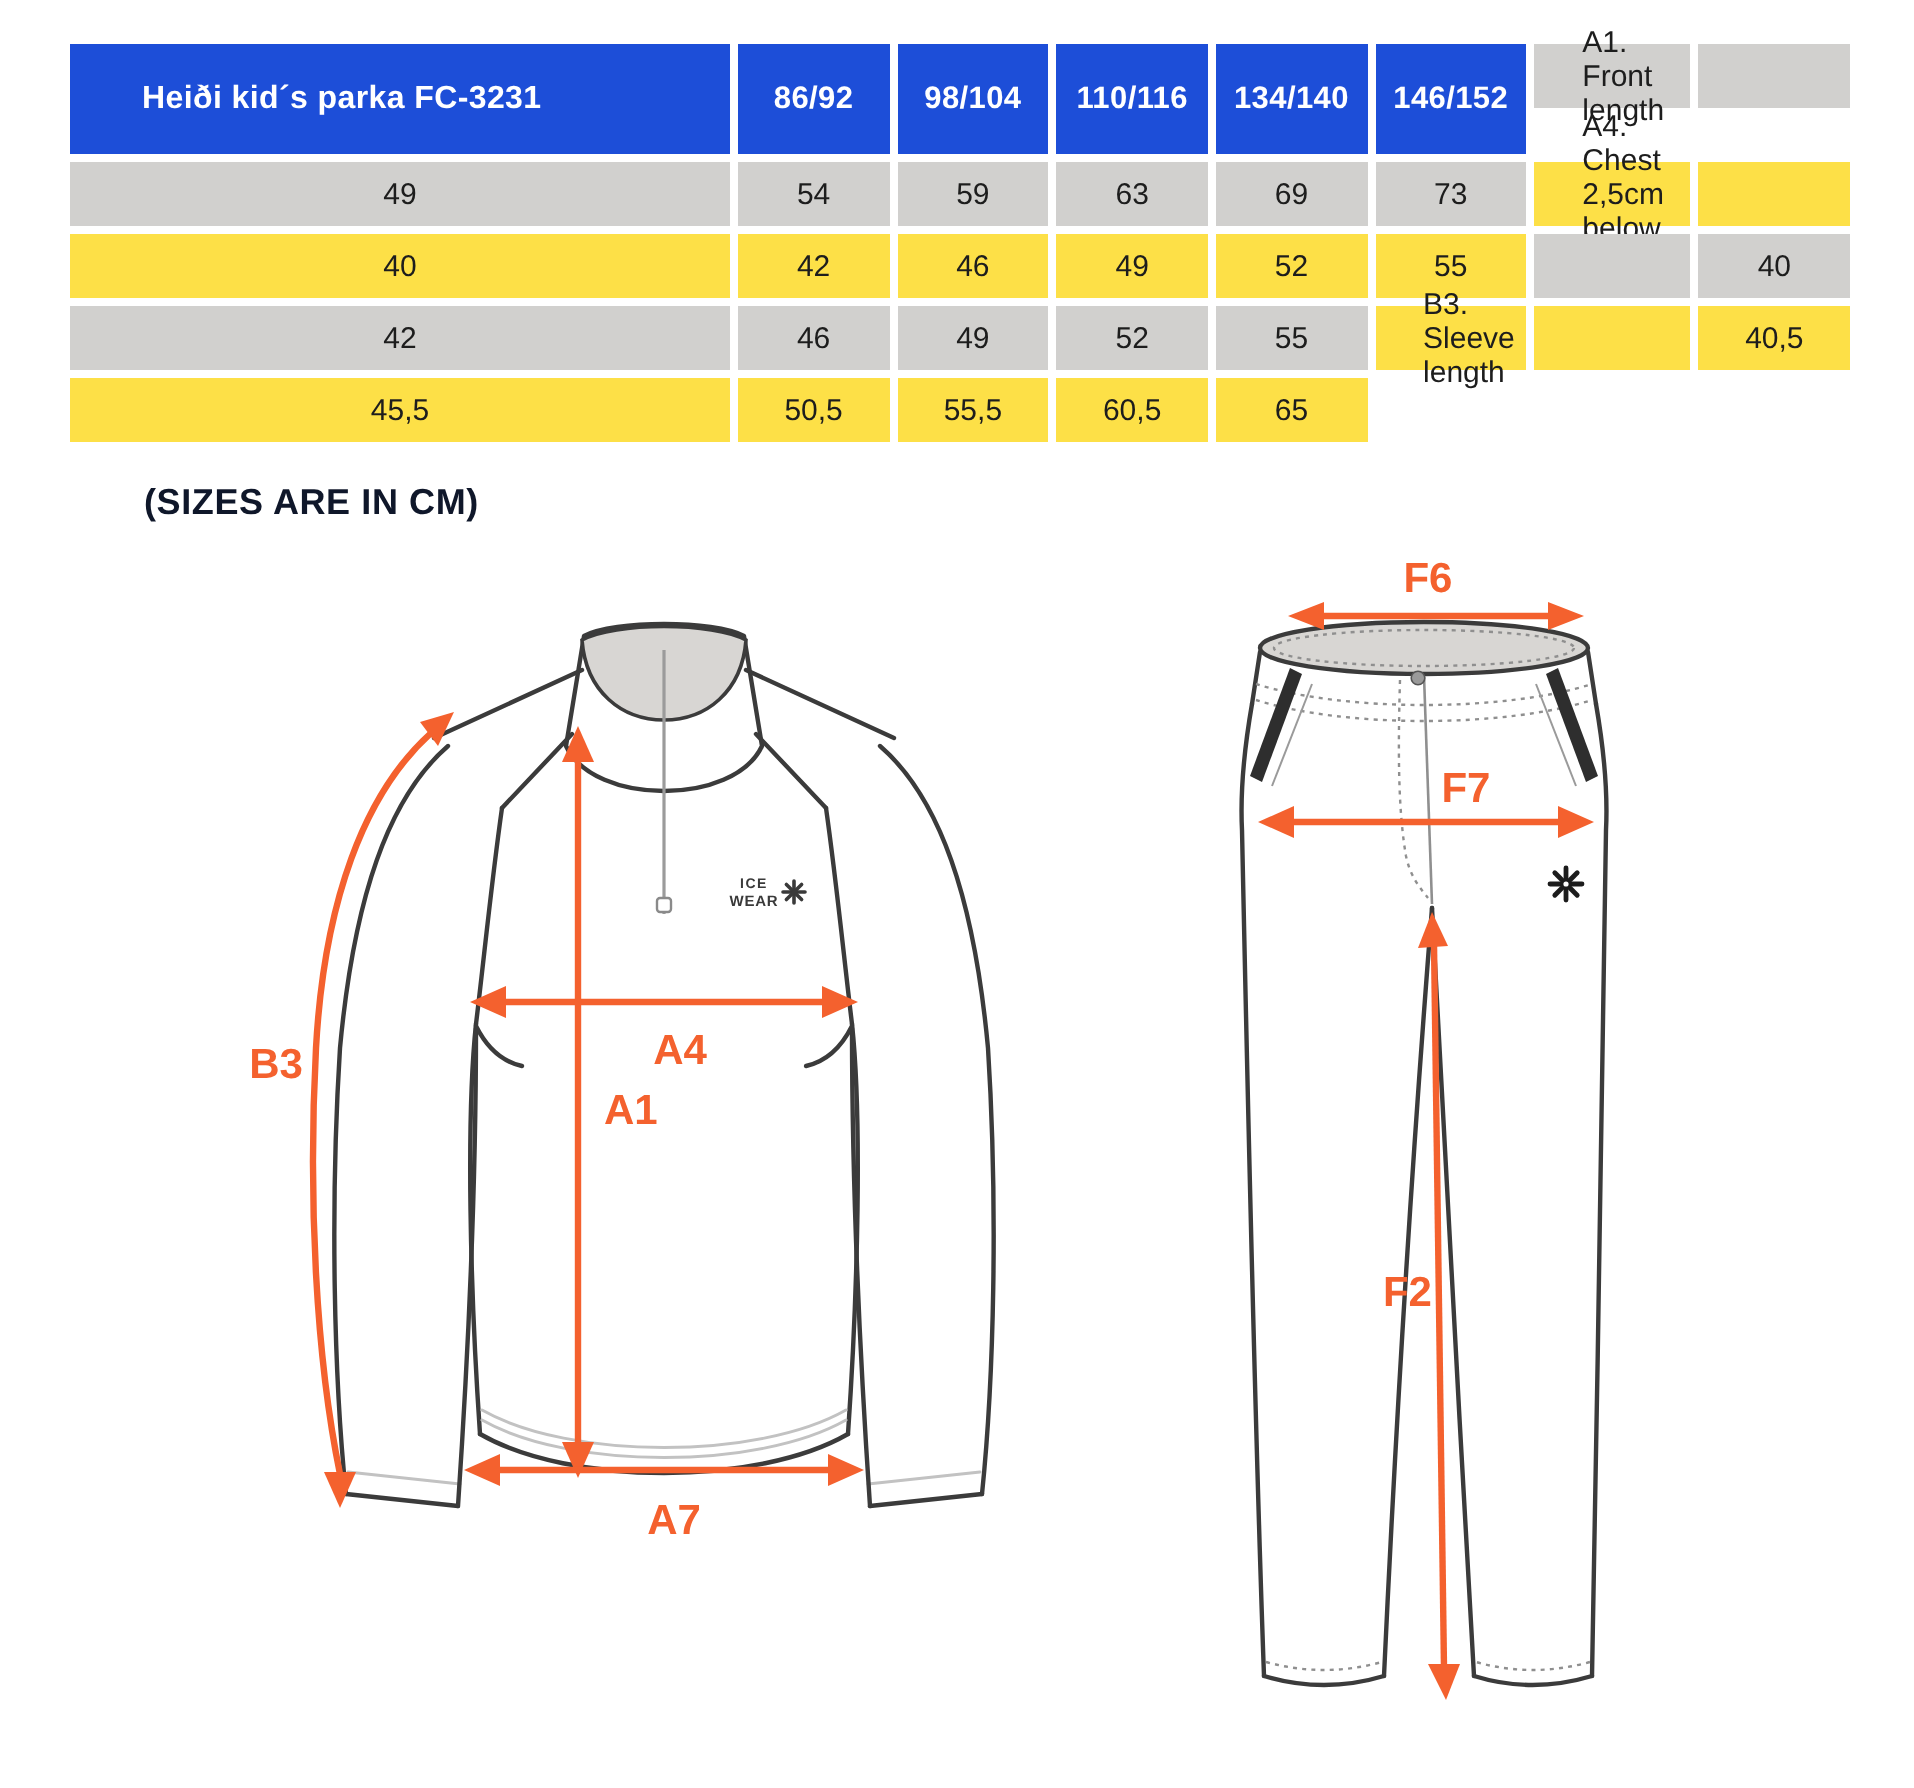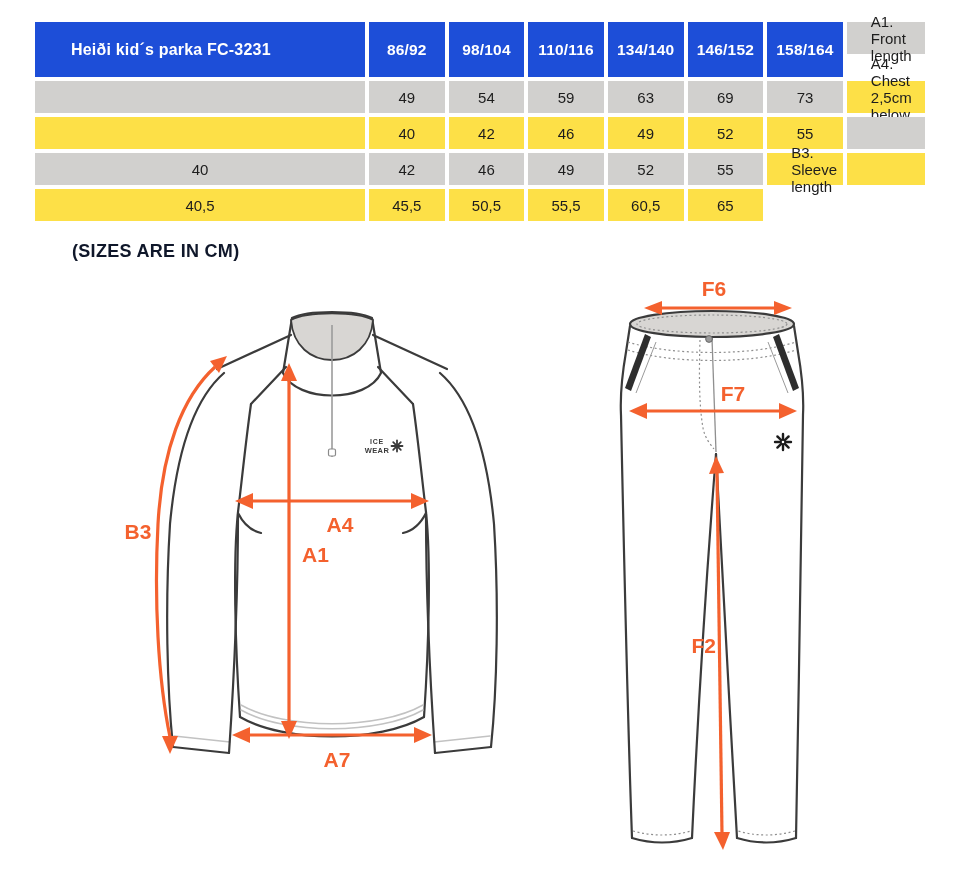--- a/index.html
+++ b/index.html
@@ -42,21 +42,20 @@
 <div class="page">
 
   <div class="size-table">
     <div class="cell th title">Heiði kid´s parka FC-3231</div>
 
   <div class="cell th">86/92</div>
       <div class="cell th">98/104</div>
       <div class="cell th">110/116</div>
       <div class="cell th">134/140</div>
       <div class="cell th">146/152</div>
-      <div class="cell th">158/164</div>
       <div class="cell td label dark">A1. Front length</div>
       <div class="cell td dark"></div>
       <div class="cell td dark">49</div>
       <div class="cell td dark">54</div>
       <div class="cell td dark">59</div>
       <div class="cell td dark">63</div>
       <div class="cell td dark">69</div>
       <div class="cell td dark">73</div>
       <div class="cell td label light">A4. Chest 2,5cm below armhole</div>
       <div class="cell td light"></div>

